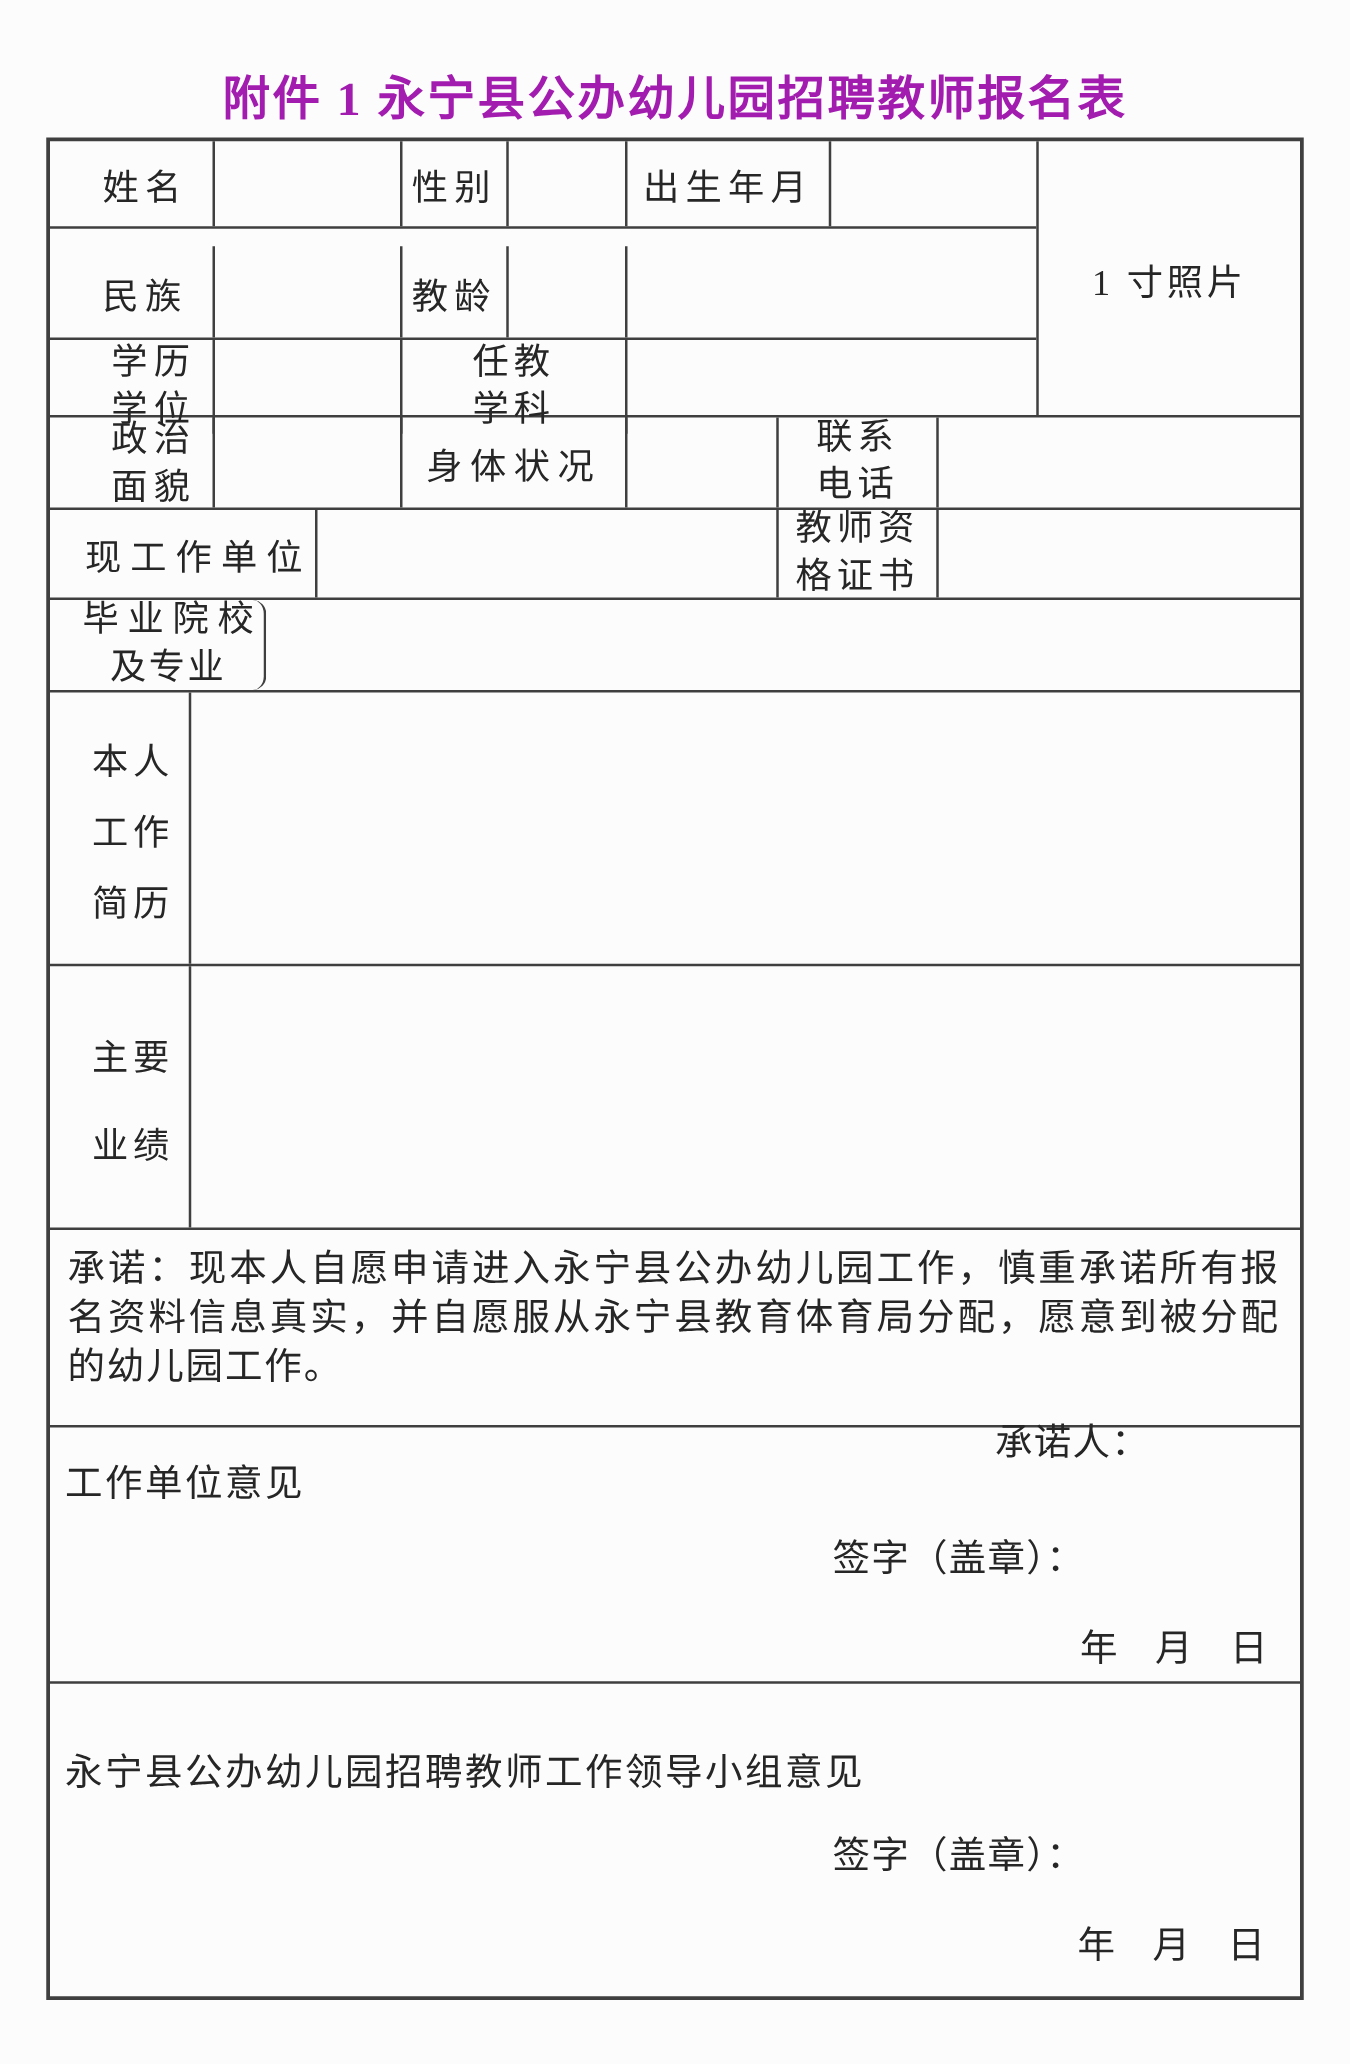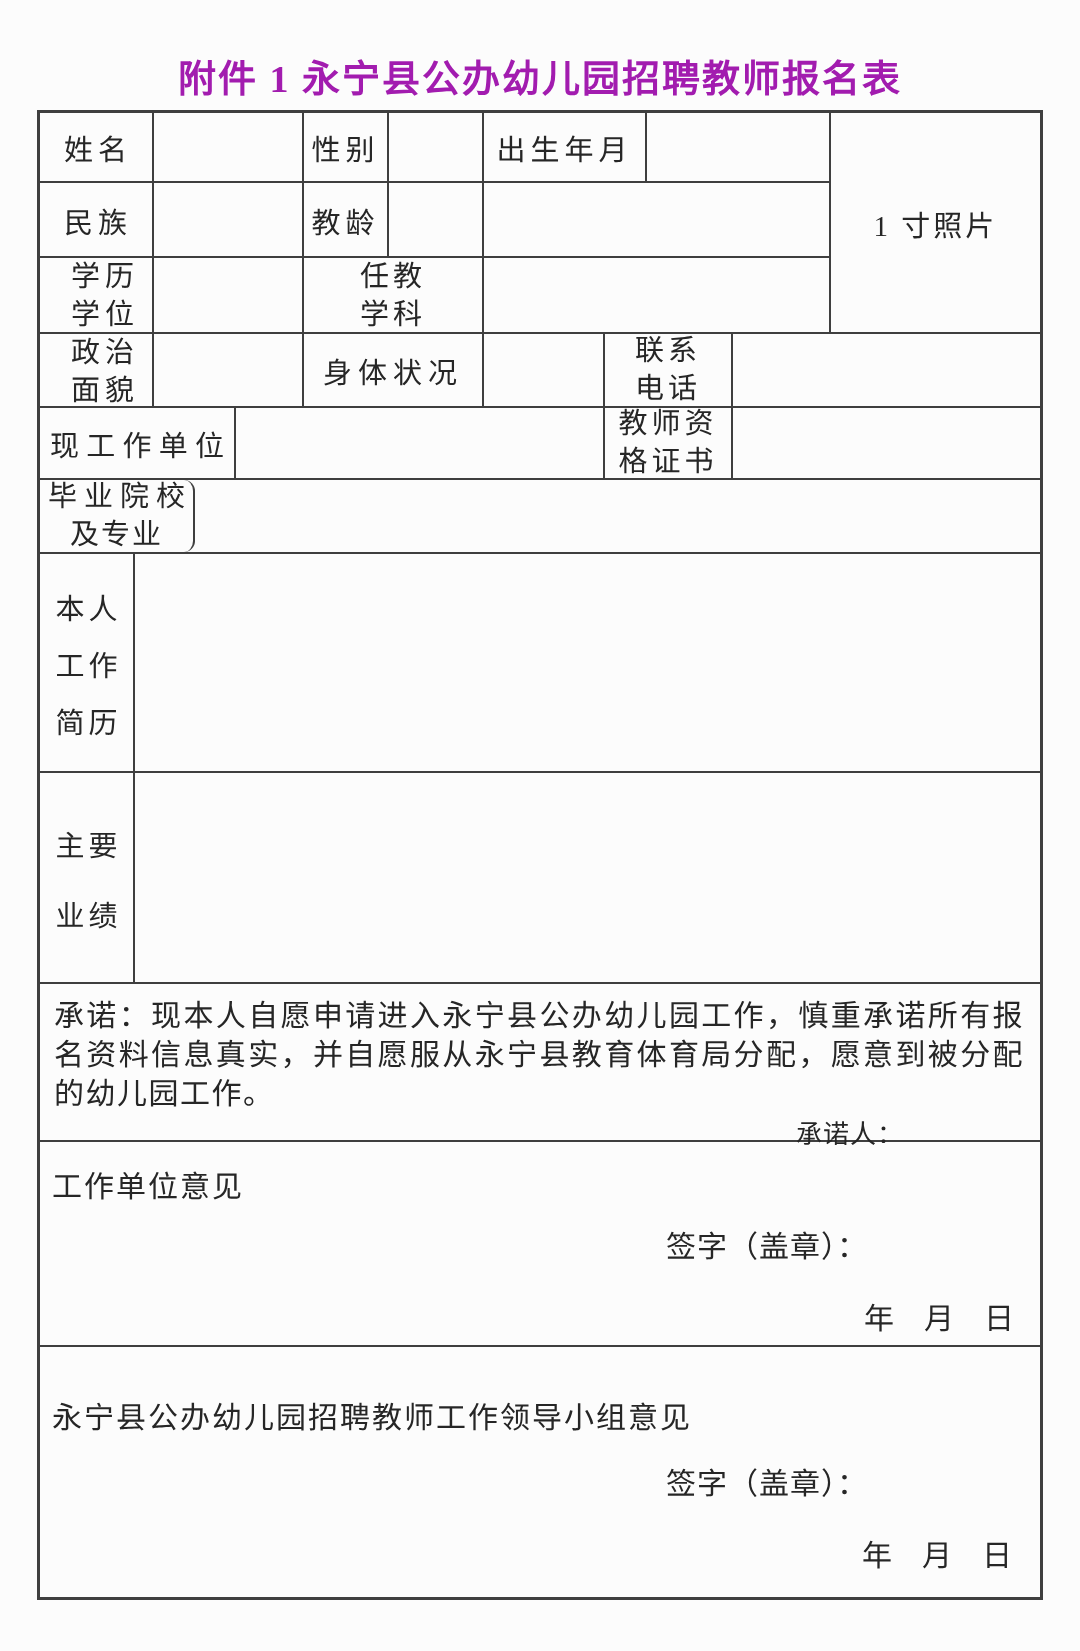--- a/index.html
+++ b/index.html
@@ -24,34 +24,34 @@
     white-space:nowrap;
   }
   .form-table{
     position:absolute;left:37px;top:110px;
     width:1006px;height:1490px;
     border:3px solid var(--line);
     display:flex;flex-direction:column;
     font-size:29px;
     background:transparent;
   }
-  .row{display:flex;border-bottom:2px solid var(--line);flex-shrink:0;}
+  .row{display:flex;border-bottom:2px solid var(--line);flex-shrink:0;padding-left:18px;}
   .cell{border-right:2px solid var(--line);display:flex;align-items:center;overflow:hidden;}
   .cell:last-child{border-right:none;}
   .grow{flex:1;}
   
   .top{display:flex;height:221px;border-bottom:2px solid var(--line);flex-shrink:0;}
   .top-main{flex:1;display:flex;flex-direction:column;}
   .top-main .row:last-child{border-bottom:none;}
   .photo-cell{
     width:211px;border-left:2px solid var(--line);
     display:flex;align-items:center;justify-content:center;
     letter-spacing:3px;
   }
-  .r1{height:70px;} .r2{height:75px;} .r3{flex:1;}
+  .r1{height:70px;} .r2{height:75px;margin-top:14px;} .r3{flex:1;}
   .r4{height:74px;} .r5{height:72px;} .r6{height:74px;}
   .r7{height:219px;} .r8{height:211px;} .r9{height:158px;}
   .r10{height:205px;} .r11{flex:1;border-bottom:none;}
   
   .w114{width:114px;} .w150{width:150px;} .w85{width:85px;} .w95{width:95px;}
   .w163{width:163px;} .w180{width:180px;} .w121{width:121px;} .w128{width:128px;}
   .w196{width:196px;} .w369{width:369px;} .w155{width:155px;border-radius:11px;}
   
   .pl{padding-left:24px;letter-spacing:5px;}
   .ctr{justify-content:center;letter-spacing:5px;}
@@ -62,21 +62,21 @@
   .jline{display:block;text-align:justify;text-align-last:justify;}
   .school-label{width:100%;padding:0 8px;line-height:1.3;}
   .school-l2{text-align:center;letter-spacing:2px;}
   .workplace-label{width:100%;padding:0 10px;}
   .vcell{flex-direction:column;justify-content:center;}
   .resume-box{width:62px;margin:0 auto;display:flex;flex-direction:column;gap:15px;}
   .achieve-box{width:62px;margin:0 auto;display:flex;flex-direction:column;gap:28px;}
   
   .commit{display:block;padding:12px 16px 0 14px;}
   .commit-text{font-size:30px;letter-spacing:1.5px;line-height:39px;text-align:justify;}
-  .commit-signer{font-size:26px;letter-spacing:1px;padding-left:742px;margin-top:0;white-space:nowrap;}
+  .commit-signer{font-size:30px;letter-spacing:1px;padding-left:742px;margin-top:16px;white-space:nowrap;}
   
   .opinion{position:relative;display:block;}
   .op-label{position:absolute;font-size:30px;letter-spacing:2px;white-space:nowrap;}
   .op-sign{position:absolute;font-size:30px;letter-spacing:1px;white-space:nowrap;}
   .op-date{position:absolute;font-size:30px;white-space:nowrap;text-align:right;}
 </style>
 </head>
 <body>
 
 <div class="sheet">

